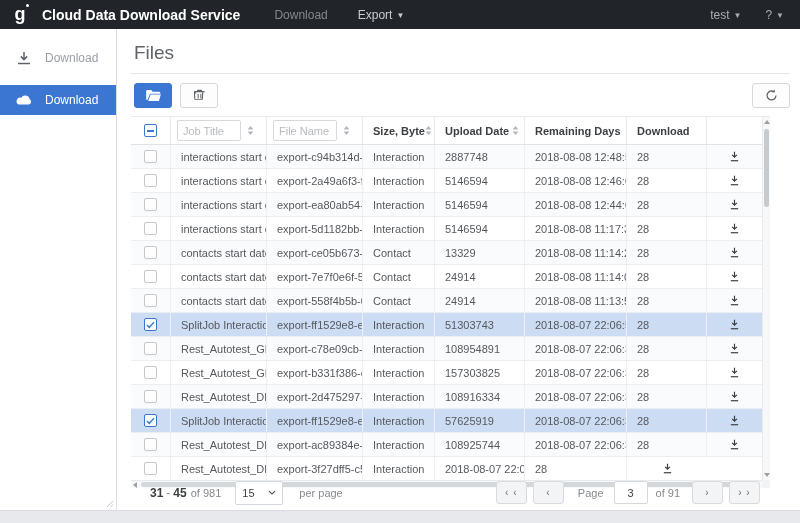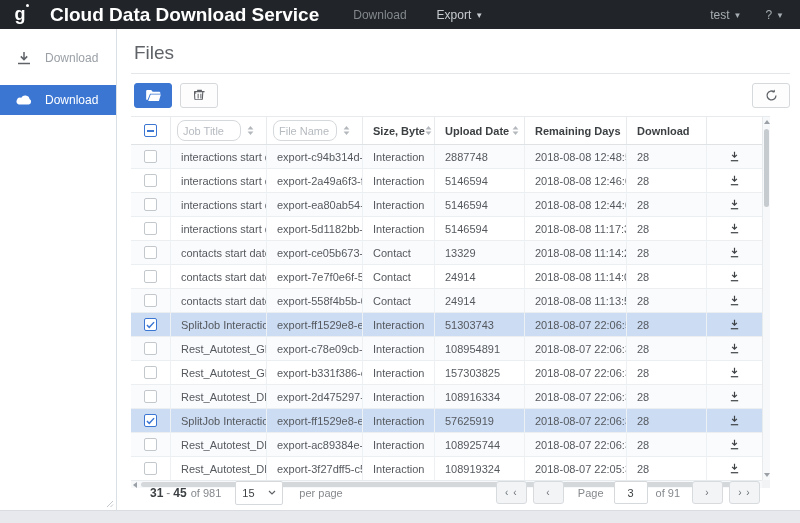--- a/index.html
+++ b/index.html
@@ -4,21 +4,21 @@
 <style>
 * { margin:0; padding:0; box-sizing:border-box; }
 html,body { width:800px; height:523px; }
 body { font-family:"Liberation Sans", sans-serif; background:#e7e9ec; position:relative; overflow:hidden; font-size:12px; color:#3c4043; }
 
 
 .topbar { position:absolute; top:0; left:0; width:800px; height:29px; background:#212529; display:flex; align-items:center; z-index:5; }
 .logo { position:relative; width:20px; height:22px; margin-left:10px; flex:none; }
 .logo-g { display:block; font-weight:bold; font-size:18px; line-height:20px; color:#fff; text-align:center; }
 .logo-dot { position:absolute; top:0; right:1px; width:3px; height:3px; border-radius:50%; background:#fff; }
-.topbar-title { font-size:19px; font-weight:bold; color:#fff; margin-left:20px; white-space:nowrap; }
+.topbar-title { font-size:14px; font-weight:bold; color:#fff; margin-left:12px; white-space:nowrap; }
 .topnav { display:flex; margin-left:34px; gap:30px; font-size:12px; }
 .nav-item { color:#82888e; }
 .nav-item.light { color:#c7ccd1; }
 .caret { font-size:8px; margin-left:4px; position:relative; top:-1px; }
 .topbar-right { margin-left:auto; margin-right:16px; display:flex; gap:24px; font-size:12px; color:#a6adb3; }
 
 
 .sidebar { position:absolute; top:29px; left:0; width:117px; bottom:13px; background:#fff; border-right:1px solid #dbe0e4; z-index:4; }
 .side-item { height:30px; display:flex; align-items:center; padding-left:15px; gap:12px; color:#9aa0a6; font-size:12px; }
 .side-item.first { margin-top:14px; }
@@ -45,21 +45,21 @@
 .trow.body.selected { background:#ccdcf3; }
 .cell, .hcell { height:100%; display:flex; align-items:center; overflow:hidden; white-space:nowrap; border-right:1px solid #eef1f4; font-size:11px; color:#55595e; }
 .trow.thead .hcell { border-right:1px solid #e8ebee; }
 .cell:last-child, .hcell:last-child { border-right:none; }
 .cell.cb, .hcell.cb { justify-content:center; }
 .cell.txt { padding-left:10px; }
 .cell.dl { justify-content:center; }
 .hcell { font-weight:bold; color:#3c4043; }
 .hcell.filter { padding-left:6px; gap:4px; }
 .hcell.label { padding-left:10px; }
-.hcell input { width:64px; height:21px; border:1px solid #d6d9dc; border-radius:8px; font-family:inherit; font-size:11px; padding:0 5px; color:#3c4043; outline:none; }
+.hcell input { width:64px; height:21px; border:1px solid #d6d9dc; border-radius:2px; font-family:inherit; font-size:11px; padding:0 5px; color:#3c4043; outline:none; }
 .hcell input::placeholder { color:#b6bbc0; font-weight:normal; }
 .sort { margin-left:auto; margin-right:5px; display:flex; flex-direction:column; gap:1px; align-items:center; flex:none; }
 .hcell.filter .sort { margin-left:2px; }
 .select { height:23px; border:1px solid #d6d9dc; border-radius:2px; background:#fff; display:flex; align-items:center; justify-content:space-between; padding:0 6px; font-size:11px; font-weight:bold; color:#3c4043; margin-left:6px; width:62px; }
 .checkbox { width:13px; height:13px; border:1px solid #c3c8cc; border-radius:2px; background:#fff; display:flex; align-items:center; justify-content:center; }
 .checkbox.blue { border-color:#3b76d3; }
 .checkbox .minus { width:7px; height:2px; background:#3b76d3; }
 
 
 .vscroll { position:absolute; top:0; right:0; bottom:8px; width:8px; background:#f7f8fa; border-left:1px solid #e8ebee; }
@@ -448,21 +448,20 @@
               </svg>
             </div>
           </div>
           <div class="trow body">
             <div class="cell cb">
               <span class="checkbox"></span>
             </div>
             <div class="cell txt">Rest_Autotest_DEL...</div>
             <div class="cell txt">export-3f27dff5-c51...</div>
             <div class="cell txt">Interaction</div>
-            <div class="cell txt">108919324</div>
             <div class="cell txt">2018-08-07 22:05:39</div>
             <div class="cell txt">28</div>
             <div class="cell dl">
               <svg width="11" height="11" viewBox="0 0 12 12">
                 <path d="M6 .8v5.8M3.4 4.2 6 6.8l2.6-2.6" stroke="#3c4043" stroke-width="1.3" fill="none"></path>
                 <path d="M2 10.6h8" stroke="#3c4043" stroke-width="1.3"></path>
               </svg>
             </div>
           </div>
         </div>

